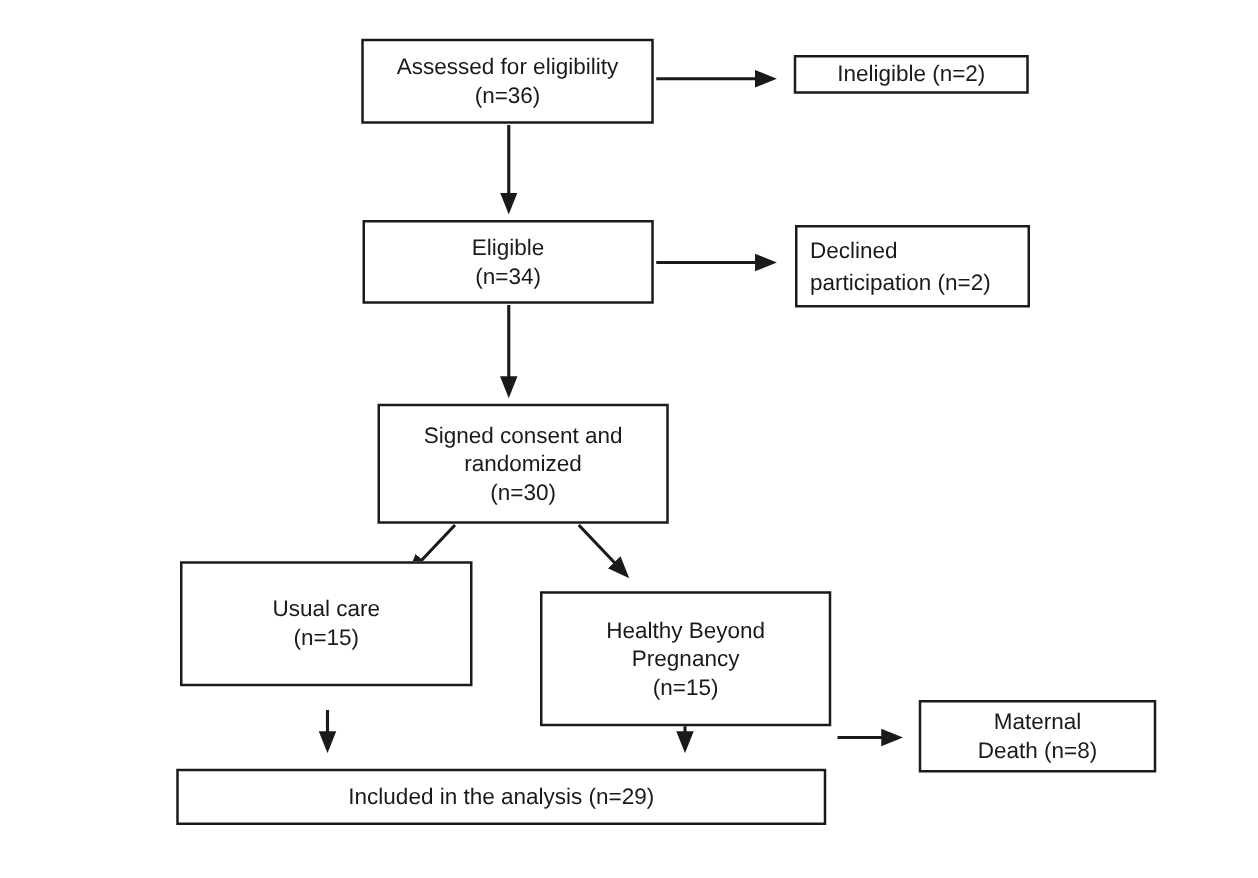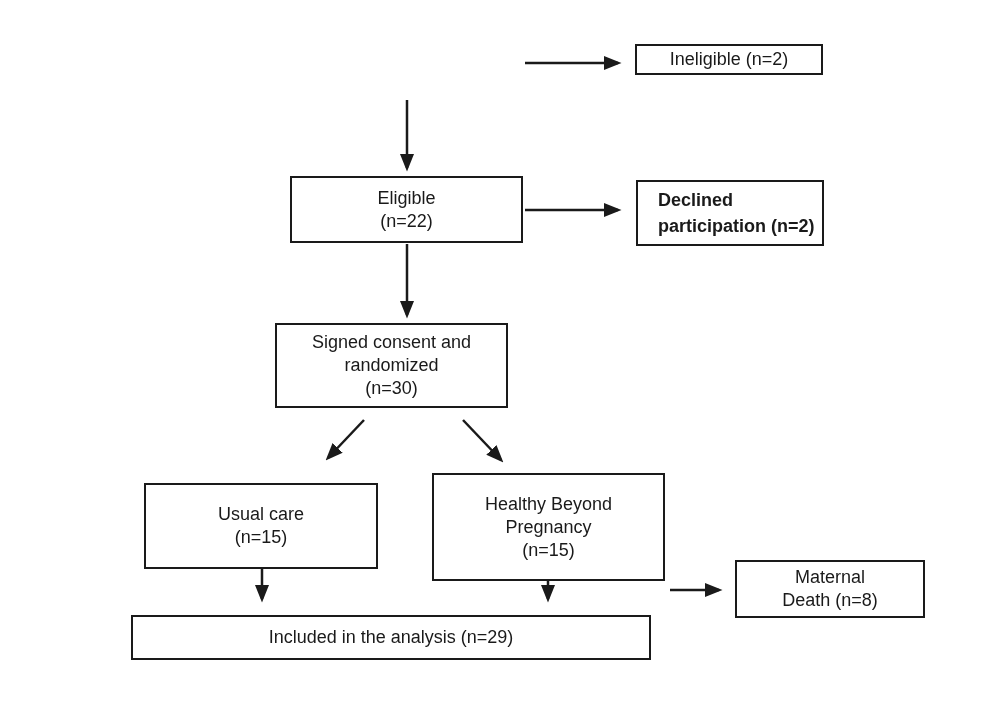--- a/index.html
+++ b/index.html
@@ -25,23 +25,22 @@
     align-items: center;
     justify-content: center;
     text-align: center;
     font-size: 18px;
     line-height: 23px;
   }
   .box .label { white-space: pre-line; }
   .box.align-left {
     justify-content: flex-start;
     text-align: left;
-    padding-left: 20px;
+    padding-left: 10px;
     line-height: 26px;
-    font-weight: bold;
   }
   svg.arrows {
     position: absolute;
     left: 0; top: 0;
     pointer-events: none;
   }
   svg.arrows path, svg.arrows line {
     stroke: var(--line, #1a1a1a);
     stroke-width: 2.5;
     fill: none;
@@ -62,54 +61,58 @@
     <path d="M525,63 H618" marker-end="url(#ah)"></path>
     <path d="M407,244 V315" marker-end="url(#ah)"></path>
     <path d="M525,210 H618" marker-end="url(#ah)"></path>
     <path d="M364,420 L328,458" marker-end="url(#ah)"></path>
     <path d="M463,420 L501,460" marker-end="url(#ah)"></path>
     <path d="M262,568 V599" marker-end="url(#ah)"></path>
     <path d="M548,568 V599" marker-end="url(#ah)"></path>
     <path d="M670,590 H719" marker-end="url(#ah)"></path>
   </svg>
 
+  <div class="box" style="left:289px;top:31px;width:234px;height:68px">
+    <span class="label">Assessed for eligibility
+(n=36)</span>
+  </div>
 
   <div class="box" style="left:635px;top:44px;width:188px;height:31px">
     <span class="label">Ineligible (n=2)</span>
   </div>
 
   <div class="box" style="left:290px;top:176px;width:233px;height:67px">
     <span class="label">Eligible
-(n=22)</span>
+(n=34)</span>
   </div>
 
   <div class="box align-left" style="left:636px;top:180px;width:188px;height:66px">
     <span class="label">Declined
 participation (n=2)</span>
   </div>
 
-  <div class="box" style="left:275px;top:323px;width:233px;height:85px">
+  <div class="box" style="left:302px;top:323px;width:233px;height:96px">
     <span class="label">Signed consent and
 randomized
 (n=30)</span>
   </div>
 
-  <div class="box" style="left:144px;top:483px;width:234px;height:86px">
+  <div class="box" style="left:144px;top:449px;width:234px;height:100px">
     <span class="label">Usual care
 (n=15)</span>
   </div>
 
   <div class="box" style="left:432px;top:473px;width:233px;height:108px">
     <span class="label">Healthy Beyond
 Pregnancy
 (n=15)</span>
   </div>
 
   <div class="box" style="left:735px;top:560px;width:190px;height:58px">
     <span class="label">Maternal
 Death (n=8)</span>
   </div>
 
-  <div class="box" style="left:131px;top:615px;width:520px;height:45px">
+  <div class="box" style="left:141px;top:615px;width:520px;height:45px">
     <span class="label">Included in the analysis (n=29)</span>
   </div>
 
 </div>
 
 </body></html>

